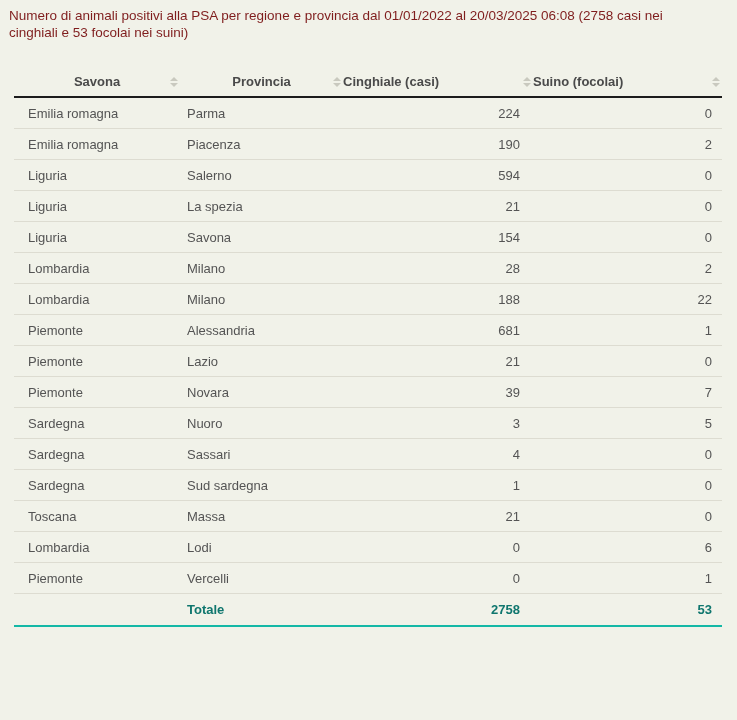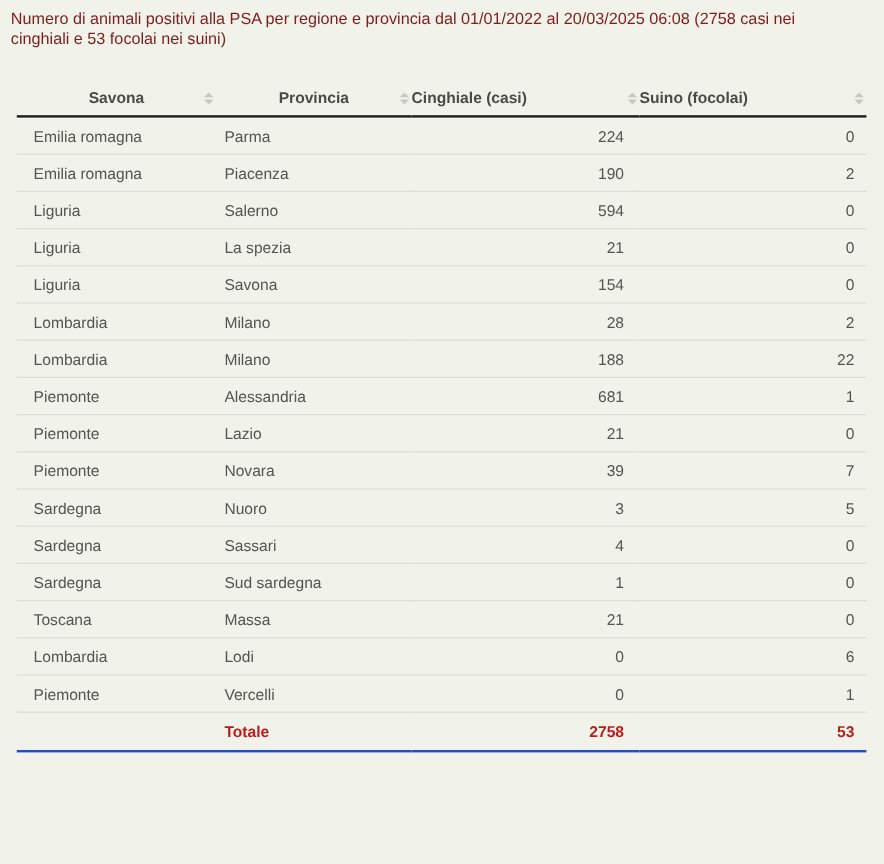--- a/index.html
+++ b/index.html
@@ -79,22 +79,22 @@
     vertical-align: middle;
   }
   td.cell-left-1  { text-align: left;  padding-left: 14px; }
   td.cell-left-2  { text-align: left;  padding-left: 7px; }
   td.cell-right-3 { text-align: right; padding-right: 13px; }
   td.cell-right-4 { text-align: right; padding-right: 10px; }
 
   tfoot td {
     height: 31px;
     font-weight: bold;
-    color: #b91c1c;
-    border-bottom: 2px solid #1d4ed8;
+    color: #0f766e;
+    border-bottom: 2px solid #14b8a6;
     padding: 0;
     vertical-align: middle;
   }
 </style>
 </head>
 <body>
 
 <div class="page">
 
   <div class="title">Numero di animali positivi alla PSA per regione e provincia dal 01/01/2022 al 20/03/2025 06:08 (2758 casi nei cinghiali e 53 focolai nei suini)</div>

